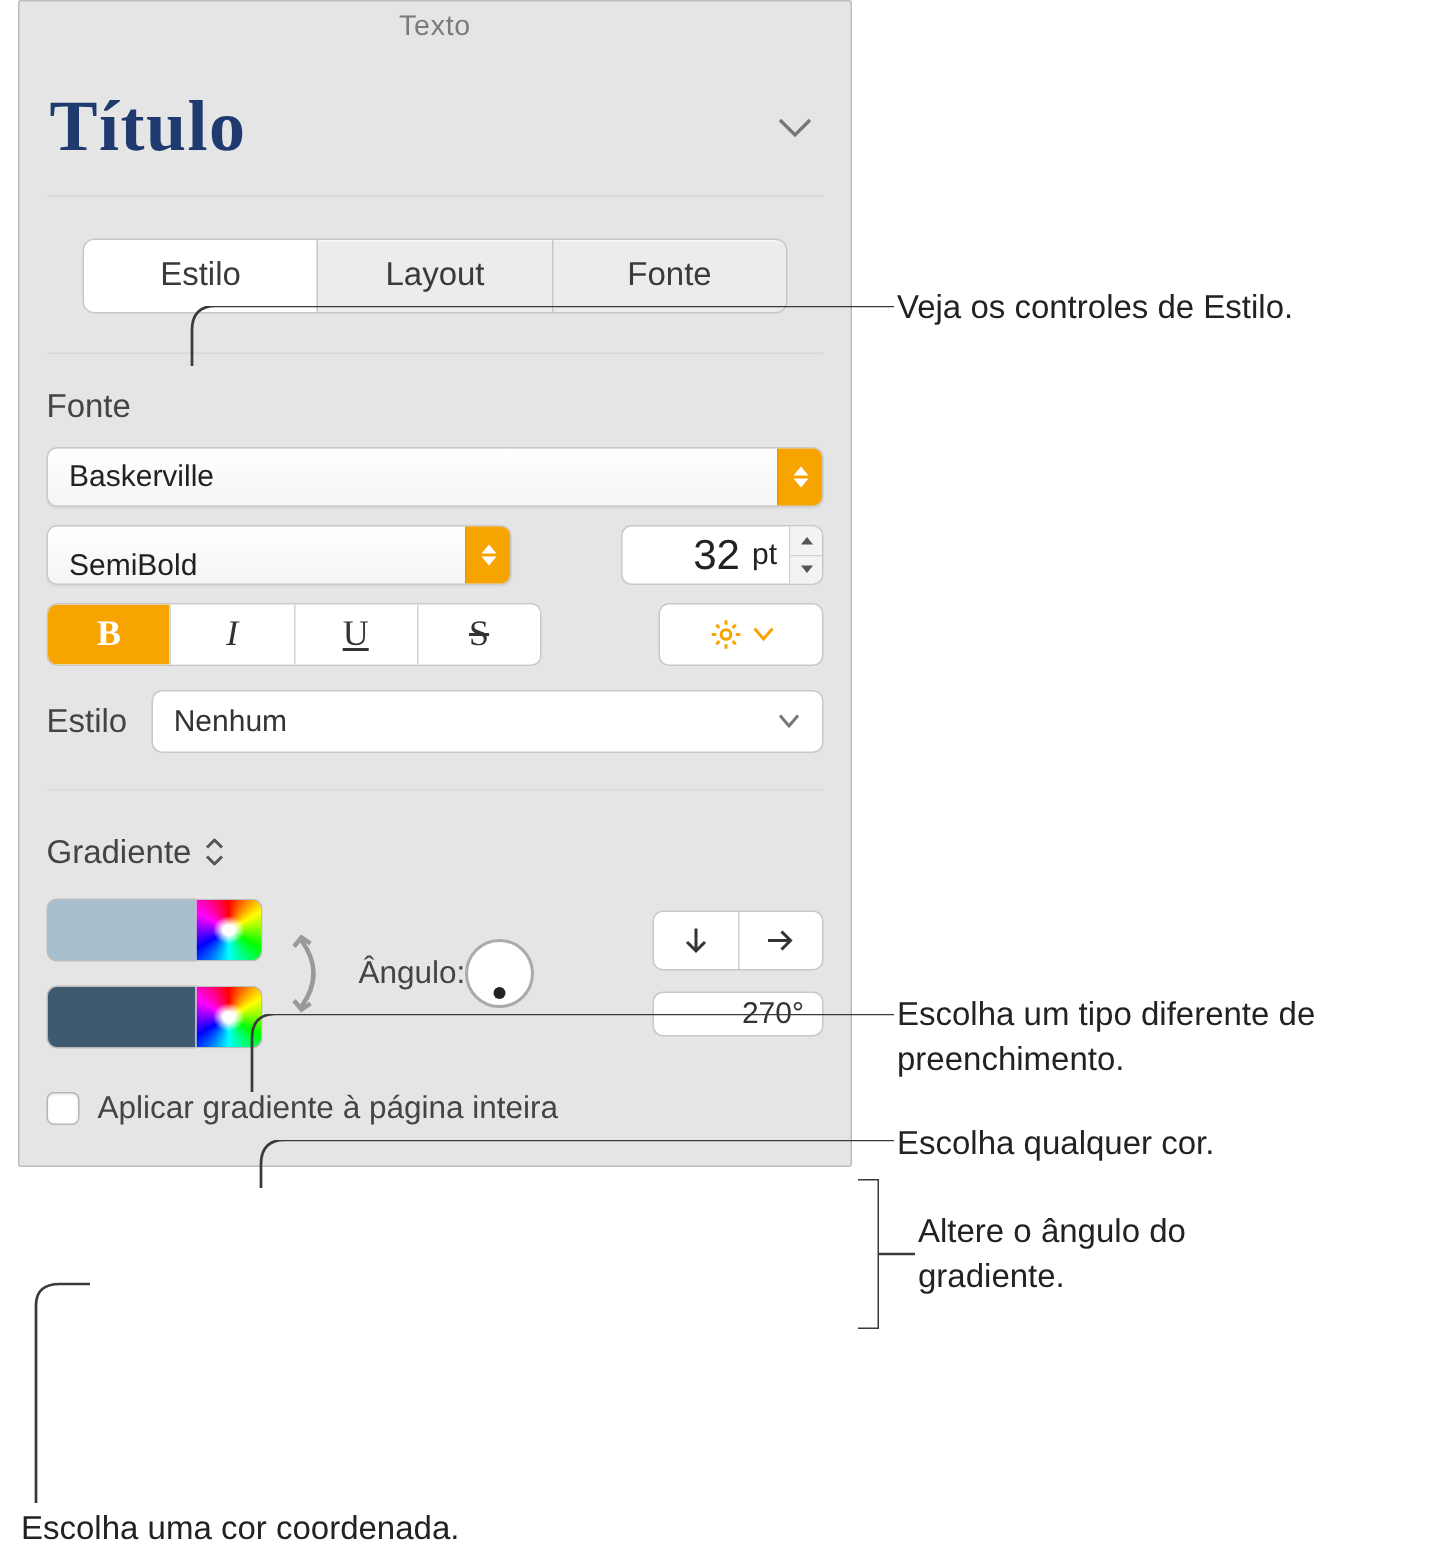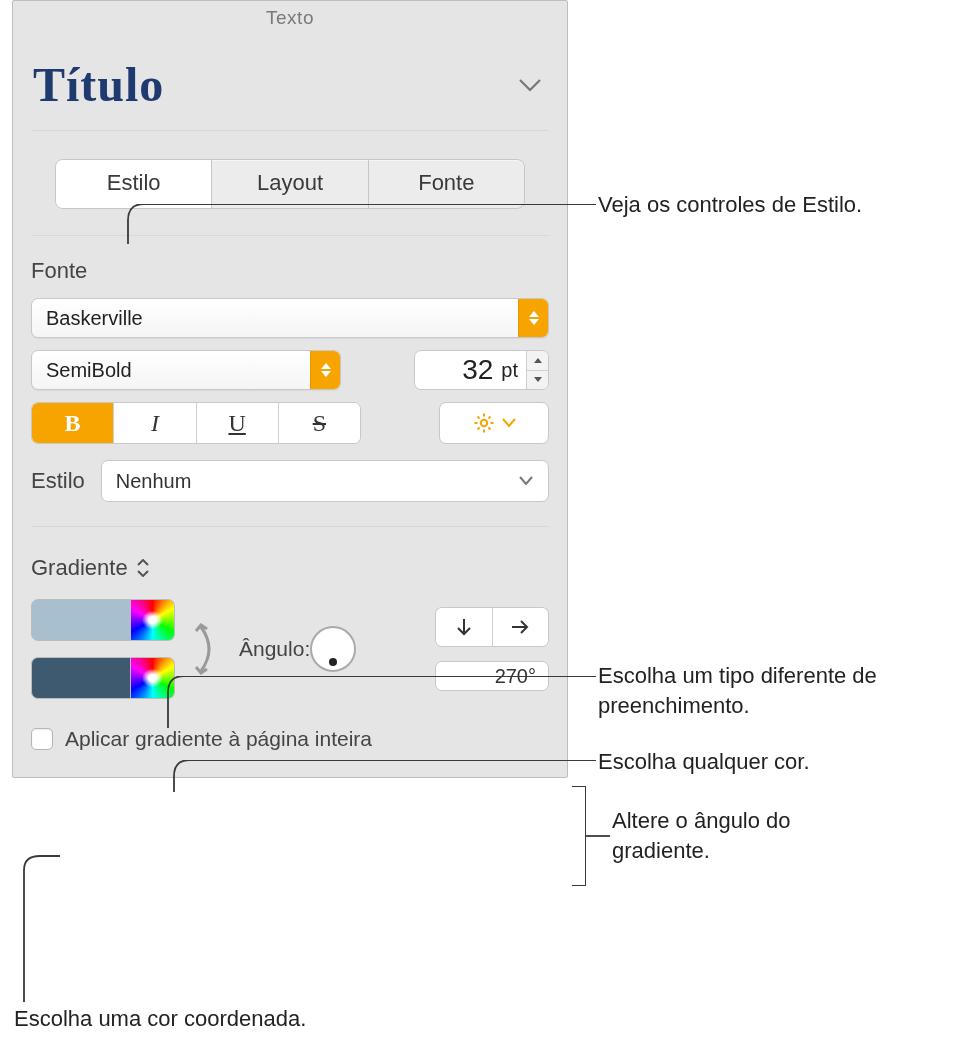--- a/index.html
+++ b/index.html
@@ -111,21 +111,21 @@
     gap: 2px;
   }
   .mac-select .arrows span {
     width: 0; height: 0;
     border-left: 5px solid transparent;
     border-right: 5px solid transparent;
   }
   .mac-select .arrows .up { border-bottom: 6px solid #fff; }
   .mac-select .arrows .dn { border-top: 6px solid #fff; }
   .w-full { flex: 1; }
-  .w-300 { width: 310px; }
+  .w-300 { width: 310px; align-items: flex-end; }
   .num-field {
     display: flex; align-items: center;
     border: 1px solid #c8c8c8; border-radius: 7px;
     background: #fff; height: 40px; overflow: hidden;
   }
   .num-field input {
     border: none; width: 86px; text-align: right;
     font-size: 28px; padding: 0 8px 0 4px; outline: none;
     color: #222; background: transparent;
   }

